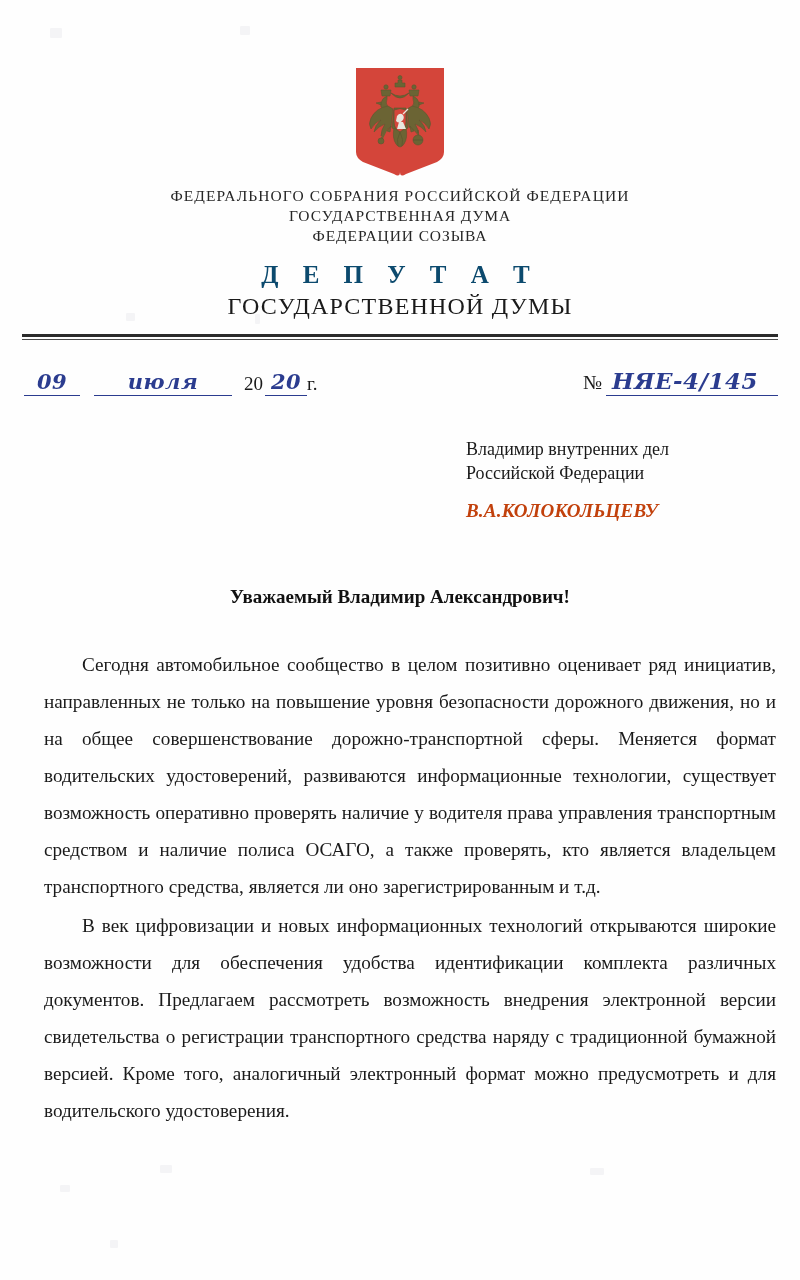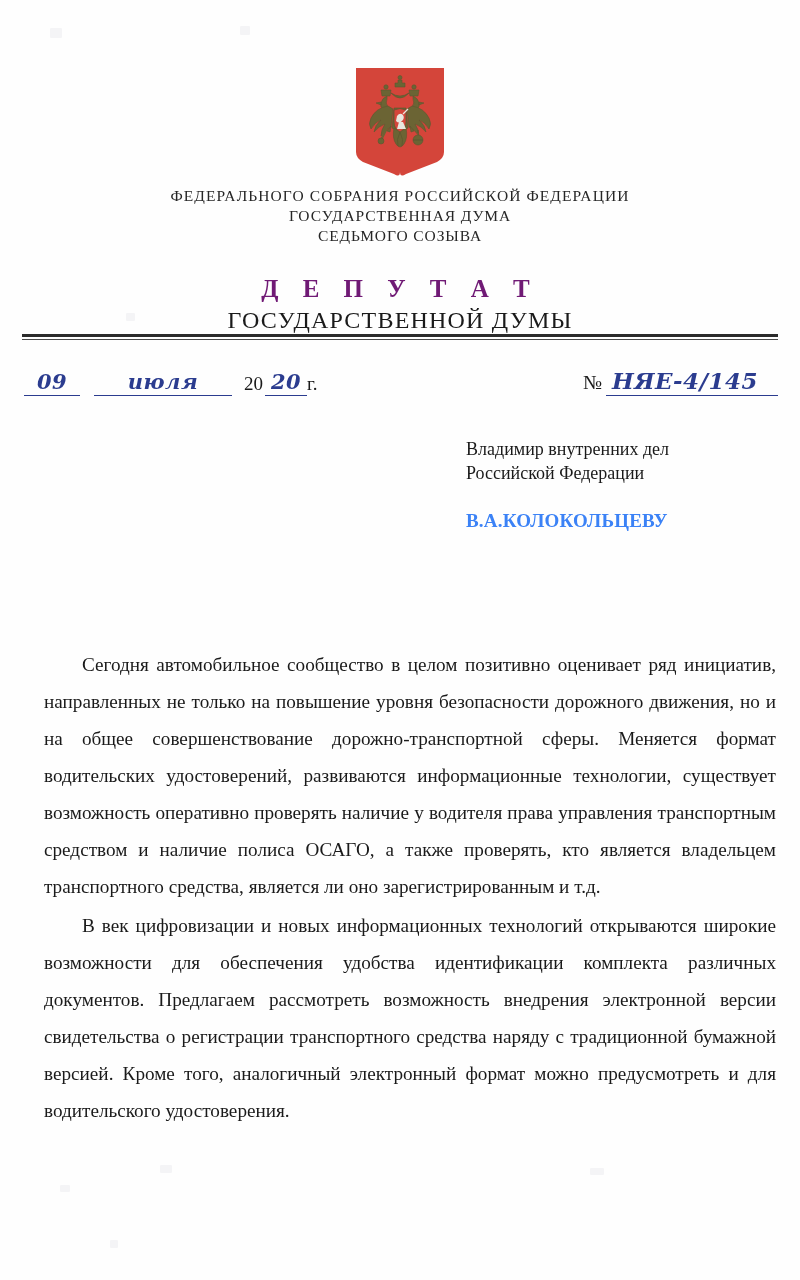--- a/index.html
+++ b/index.html
@@ -47,25 +47,25 @@
     letter-spacing: 0.9px;
     color: #262626;
     line-height: 20px;
     white-space: nowrap;
   }
   .hdr-line.wide {
     font-size: 15.5px;
     letter-spacing: 1.1px;
   }
   .deputat {
-    margin-top: 28px;
+    margin-top: 14px;
     font-size: 25px;
     font-weight: bold;
     letter-spacing: 9px;
-    color: #701a75;
+    color: #0c4a6e;
     line-height: 30px;
   }
   .duma-line {
     font-size: 24px;
     letter-spacing: 1.2px;
     color: #1a1a1a;
     line-height: 30px;
     margin-top: 1px;
   }
 
@@ -168,25 +168,26 @@
     top: 437px;
     left: 466px;
     width: 320px;
   }
   .addr-line {
     font-size: 18px;
     line-height: 24px;
     color: #1a1a1a;
   }
   .addr-name {
-    margin-top: 25px;
+    margin-top: 15px;
     font-size: 19px;
     font-weight: bold;
     letter-spacing: 0.2px;
-    color: #3b82f6;
+    color: #c2410c;
+    font-style: italic;
   }
 
   
   .greeting {
     position: absolute;
     top: 586px;
     left: 0;
     width: 800px;
     text-align: center;
     font-size: 19px;
@@ -288,21 +289,21 @@
           <path d="M45 56 l-2 7 h9 l-3 -7 z" fill="#e8e6de"></path>
           <path d="M49 48 l5 -5" stroke="#e8e6de" stroke-width="1.2" fill="none"></path>
         </g>
       </svg>
     </div>
   </div>
 
   <div class="header-block">
     <div class="hdr-line wide">ФЕДЕРАЛЬНОГО СОБРАНИЯ РОССИЙСКОЙ ФЕДЕРАЦИИ</div>
     <div class="hdr-line">ГОСУДАРСТВЕННАЯ ДУМА</div>
-    <div class="hdr-line">СЕДЬМОГО СОЗЫВА</div>
+    <div class="hdr-line">ФЕДЕРАЦИИ СОЗЫВА</div>
     <div class="deputat">Д Е П У Т А Т</div>
     <div class="duma-line">ГОСУДАРСТВЕННОЙ ДУМЫ</div>
   </div>
 
   <div class="rule-wrap">
     <div class="rule-thick"></div>
     <div class="rule-thin"></div>
   </div>
 
   <div class="meta-row">
@@ -318,19 +319,20 @@
       <span class="fld fld-num hand">НЯЕ-4/145</span>
     </div>
   </div>
 
   <div class="addressee">
     <div class="addr-line">Владимир внутренних дел</div>
     <div class="addr-line">Российской Федерации</div>
     <div class="addr-name">В.А.КОЛОКОЛЬЦЕВУ</div>
   </div>
 
+  <div class="greeting">Уважаемый Владимир Александрович!</div>
 
   <div class="body-text">
     <p class="para p1">Сегодня автомобильное сообщество в целом позитивно оценивает ряд инициатив, направленных не только на повышение уровня безопасности дорожного движения, но и на общее совершенствование дорожно-транспортной сферы. Меняется формат водительских удостоверений, развиваются информационные технологии, существует возможность оперативно проверять наличие у водителя права управления транспортным средством и наличие полиса ОСАГО, а также проверять, кто является владельцем транспортного средства, является ли оно зарегистрированным и т.д.</p>
     <p class="para p2">В век цифровизации и новых информационных технологий открываются широкие возможности для обеспечения удобства идентификации комплекта различных документов. Предлагаем рассмотреть возможность внедрения электронной версии свидетельства о регистрации транспортного средства наряду с традиционной бумажной версией. Кроме того, аналогичный электронный формат можно предусмотреть и для водительского удостоверения.</p>
   </div>
 
 </div>
 
 </body></html>

